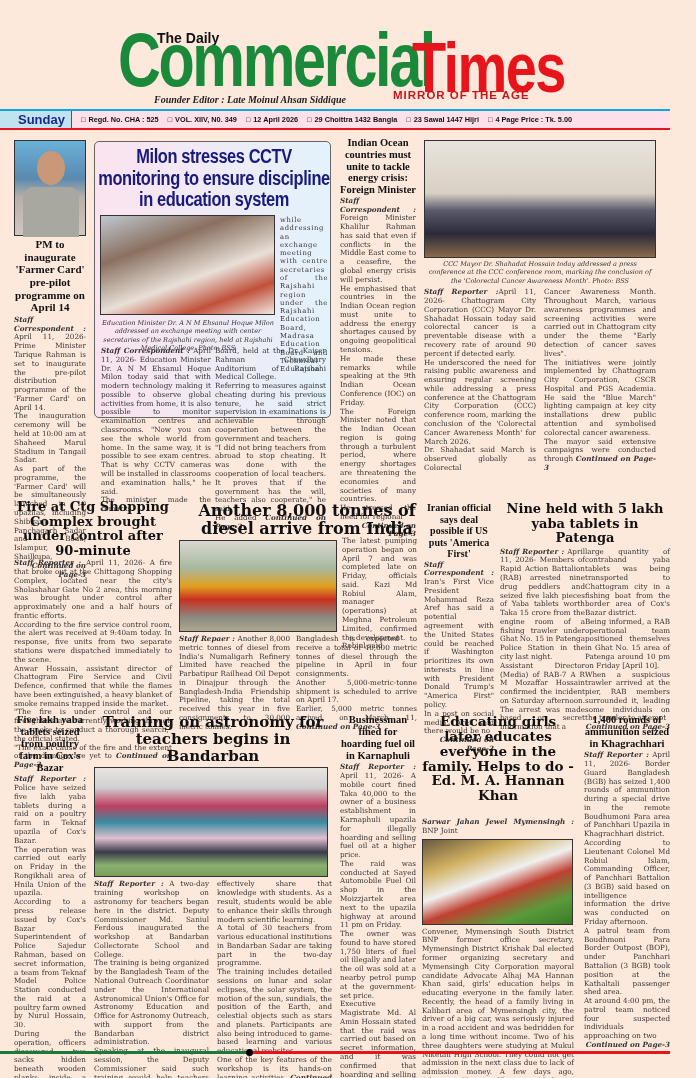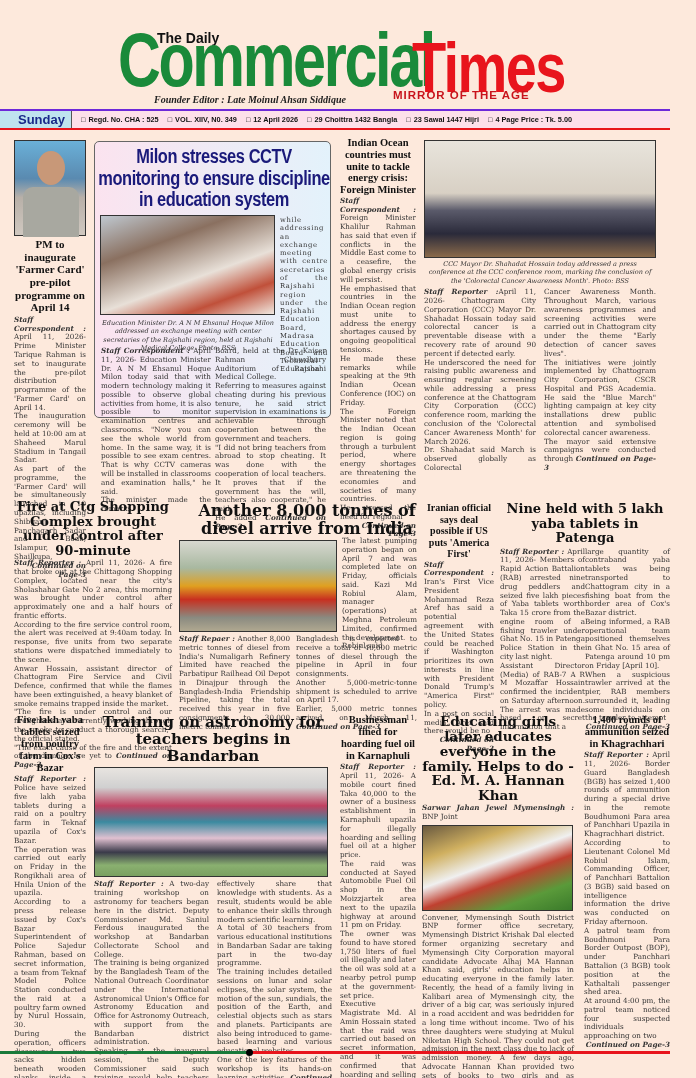--- a/index.html
+++ b/index.html
@@ -5,21 +5,21 @@
 *{box-sizing:border-box;margin:0;padding:0}
 html,body{width:696px;height:1078px;background:#fde9dc;overflow:hidden}
 body{position:relative;font-family:"DejaVu Serif",serif;color:#2a2a2a}
 .abs{position:absolute}
 .masthead{left:0;top:0;width:696px;height:105px}
 .the-daily{left:157px;top:30px;font:bold 14px "Liberation Sans",sans-serif;color:#111}
 .title-green{left:118px;top:22px;font:bold 76px/1 "Liberation Sans",sans-serif;color:#1a8a3a;letter-spacing:-3px;transform:scaleX(.78);transform-origin:left top}
 .title-red{left:412px;top:33px;font:bold 70px/1 "Liberation Sans",sans-serif;color:#e8141c;letter-spacing:-2px;transform:scaleX(.8);transform-origin:left top}
 .founder{left:154px;top:94px;font:italic bold 10px "Liberation Serif",serif;color:#222}
 .mirror{left:393px;top:89px;font:bold 11.5px "Liberation Sans",sans-serif;color:#c8141c;letter-spacing:1px}
-.infobar{left:0;top:109px;width:670px;height:21px;border-top:2px solid #6d28d9;border-bottom:2px solid #e8141c;background:#fde0ea;display:flex;align-items:center}
+.infobar{left:0;top:109px;width:670px;height:21px;border-top:2px solid #0ea5e9;border-bottom:2px solid #e8141c;background:#fde0ea;display:flex;align-items:center}
 .day{background:#bfe3ef;height:100%;padding:0 6px 0 18px;font:bold 13px "Liberation Sans",sans-serif;color:#1a2a8a;display:flex;align-items:center;border-right:1px solid #555}
 .info-item{font:bold 7.3px "Liberation Sans",sans-serif;color:#111;margin-left:9px;white-space:nowrap}
 .info-item:before{content:"\25A1";margin-right:3px;font-weight:normal}
 .photo{background:linear-gradient(135deg,#8a9aa8,#c9b49a 40%,#6a7a5a 70%,#a89080);border:1px solid #333}
 .hl{font-family:"Liberation Serif",serif;font-weight:bold;color:#111;text-align:center;line-height:1.12}
 .hl-cond{font-family:"Liberation Sans",sans-serif;font-weight:bold;color:#111;text-align:center;transform-origin:center top}
 .body{font:7.2px/1.22 "DejaVu Serif",serif;color:#333;text-align:justify}
 .body p{margin:0}
 .byline{font-style:italic;font-weight:bold}
 .cont{font-style:italic;font-weight:bold;text-align:right;display:block}
@@ -199,21 +199,21 @@
     <p><span class="byline">Staff Reporter :</span> <span>April 11, 2026- A mobile court fined Taka 40,000 to the owner of a business establishment in Karnaphuli upazila for illegally hoarding and selling fuel oil at a higher price.</span></p>
     <p>The raid was conducted at Sayed Automobile Fuel Oil shop in the Moizzjartek area next to the upazila highway at around 11 pm on Friday.</p>
     <p>The owner was found to have stored 1,750 liters of fuel oil illegally and later the oil was sold at a nearby petrol pump at the government-set price.</p>
     <p>Executive Magistrate Md. Al Amin Hossain stated that the raid was carried out based on secret information, and it was confirmed that hoarding and selling oil at a higher price was taking place.</p>
 
   </div>
 </div>
 
 <div class="abs" style="left:422px;top:714px;width:152px">
   <div class="hl" style="font-size:13.5px;font-family:'DejaVu Serif',serif;line-height:1.1">Educating girls later educates everyone in the family. Helps to do - Ed. M. A. Hannan Khan</div>
-  <div class="body" style="margin-top:1px"><span class="byline">Sarwar Jahan Jewel Mymensingh :</span> <span>BNP Joint</span></div>
+  <div class="body" style="margin-top:15px"><span class="byline">Sarwar Jahan Jewel Mymensingh :</span> <span>BNP Joint</span></div>
   <div class="photo" style="width:151px;height:86px;margin-top:3px;background:linear-gradient(160deg,#6a5a40 0%,#d0b060 25%,#f0f0f0 45%,#c04030 60%,#5a9a3a 80%,#3a7a2a 100%)"></div>
   <div class="body" style="margin-top:3px">
     <p><span>Convener, Mymensingh South District BNP former office secretary, Mymensingh District Krishak Dal elected former organizing secretary and Mymensingh City Corporation mayoral candidate Advocate Alhaj MA Hannan Khan said, girls' education helps in educating everyone in the family later. Recently, the head of a family living in Kalibari area of Mymensingh city, the driver of a big car, was seriously injured in a road accident and was bedridden for a long time without income. Two of his three daughters were studying at Mukul Niketan High School. They could not get admission in the next class due to lack of admission money. A few days ago, Advocate Hannan Khan provided two sets of books to two girls and as promised, he arranged for admission on Tuesday. He expressed gratitude to the Mukul Niketan School authorities for their help. Many people</span> </p>
   </div>
 </div>
 
 <div class="abs" style="left:584px;top:714px;width:86px">
   <div class="hl-cond" style="font-size:10.5px;line-height:1.15;font-family:'Liberation Serif',serif">1,400 rounds of ammunition seized in Khagrachhari</div>
   <div class="body" style="margin-top:1px">
     <p><span class="byline">Staff Reporter :</span> <span>April 11, 2026- Border Guard Bangladesh (BGB) has seized 1,400 rounds of ammunition during a special drive in the remote Boudhumoni Para area of Panchhari Upazila in Khagrachhari district.</span></p>

